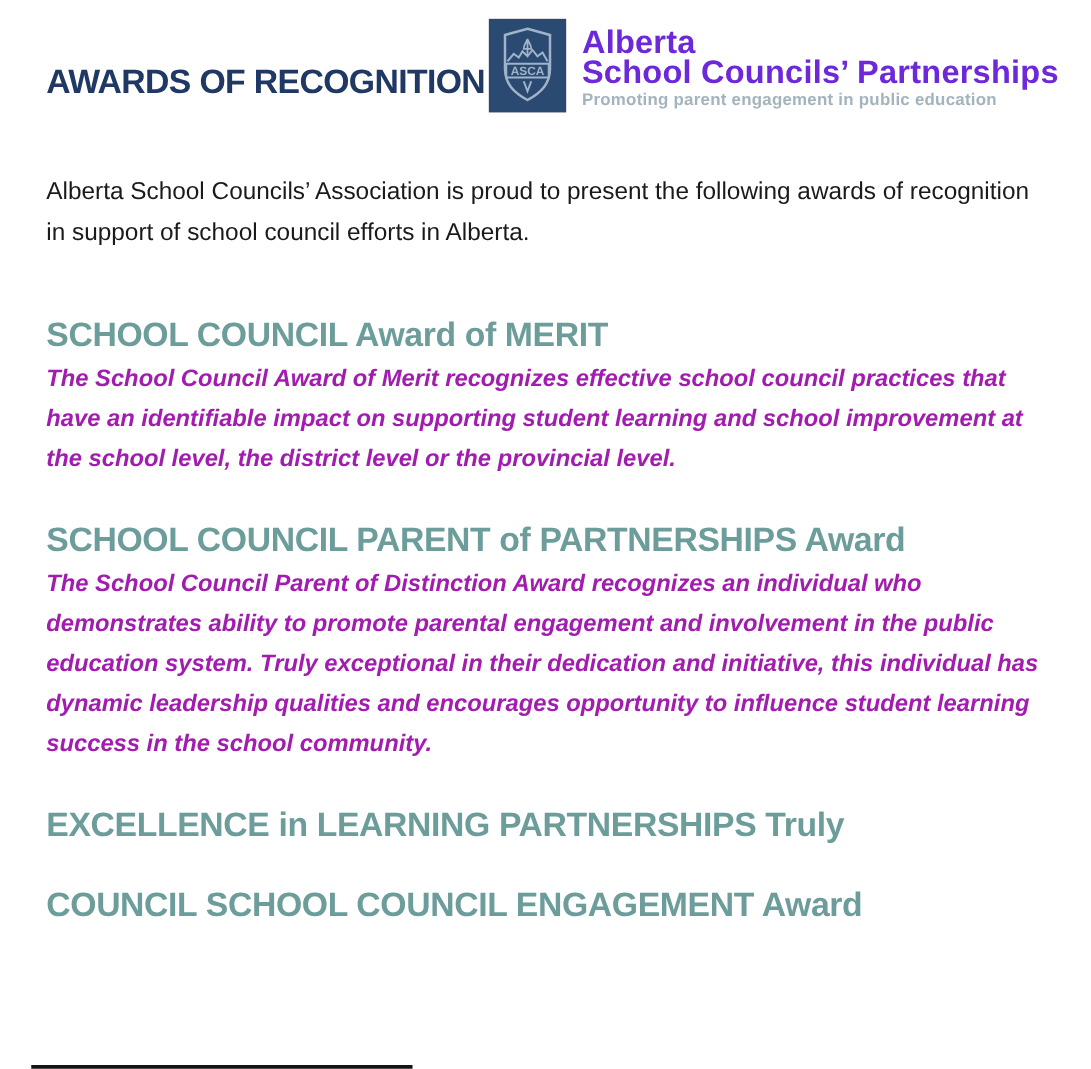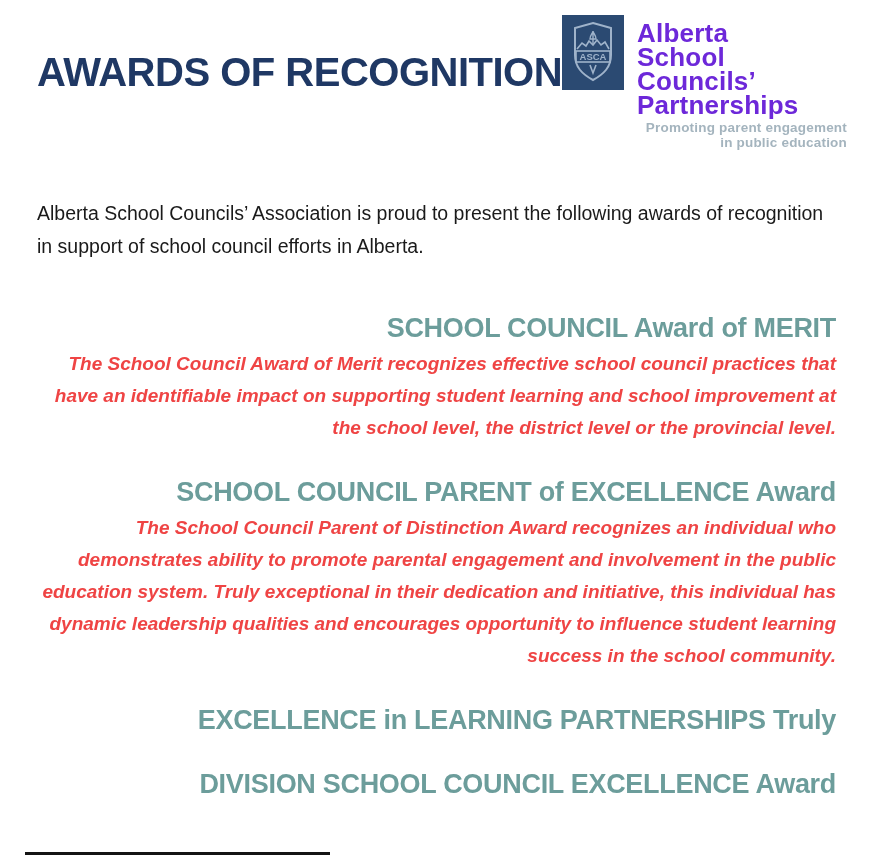--- a/index.html
+++ b/index.html
@@ -19,21 +19,21 @@
   }
   
   .header {
     display: flex;
     justify-content: space-between;
     align-items: flex-start;
     padding: 15px 26px 0 37px;
   }
   .page-title {
     margin-top: 35px;
-    font-size: 40px;
+    font-size: 27px;
     font-weight: bold;
     letter-spacing: -0.5px;
     color: #1F3864;
     white-space: nowrap;
   }
   .logo-block {
     display: flex;
     align-items: flex-start;
     gap: 13px;
   }
@@ -53,49 +53,48 @@
     color: #6d28d9;
     line-height: 24px;
     letter-spacing: 0.2px;
   }
   .tagline {
     margin-top: 3px;
     font-size: 13.5px;
     font-weight: bold;
     color: #A4B4BE;
     letter-spacing: 0.2px;
-    text-align: right;
   }
   
   .intro {
     margin: 47px 37px 0;
     max-width: 812px;
     font-size: 19.5px;
     font-weight: normal;
     line-height: 33px;
     color: #1a1a1a;
   }
   
   .sections { margin-top: 50px; }
-  .award-section { margin: 12px 37px 33px; text-align: right; }
+  .award-section { margin: 12px 37px 33px; }
   .award-heading {
     font-size: 27px;
     font-weight: bold;
     color: #6C9D9B;
     letter-spacing: -0.3px;
     margin-bottom: 4px;
     white-space: nowrap;
   }
   .award-body {
     max-width: 805px;
     font-size: 19px;
     font-weight: bold;
     font-style: italic;
     line-height: 32px;
-    color: #ef4444;
+    color: #a21caf;
   }
   
   .scan-line {
     position: absolute;
     left: 25px;
     bottom: 0;
     width: 305px;
     height: 3px;
     background: #141414;
   }
@@ -136,30 +135,30 @@
   <p class="intro">Alberta School Councils’ Association is proud to present the following awards of recognition in support of school council efforts in Alberta.</p>
 
   <div class="sections">
 
     <section class="award-section">
       <h2 class="award-heading">SCHOOL COUNCIL Award of MERIT</h2>
       <p class="award-body">The School Council Award of Merit recognizes effective school council practices that have an identifiable impact on supporting student learning and school improvement at the school level, the district level or the provincial level.</p>
     </section>
 
     <section class="award-section">
-      <h2 class="award-heading">SCHOOL COUNCIL PARENT of EXCELLENCE Award</h2>
+      <h2 class="award-heading">SCHOOL COUNCIL PARENT of PARTNERSHIPS Award</h2>
       <p class="award-body">The School Council Parent of Distinction Award recognizes an individual who demonstrates ability to promote parental engagement and involvement in the public education system. Truly exceptional in their dedication and initiative, this individual has dynamic leadership qualities and encourages opportunity to influence student learning success in the school community.</p>
     </section>
 
     <section class="award-section">
       <h2 class="award-heading">EXCELLENCE in LEARNING PARTNERSHIPS Truly</h2>
     </section>
 
     <section class="award-section">
-      <h2 class="award-heading">DIVISION SCHOOL COUNCIL EXCELLENCE Award</h2>
+      <h2 class="award-heading">COUNCIL SCHOOL COUNCIL ENGAGEMENT Award</h2>
 
     </section>
 
   </div>
 
   <div class="scan-line"></div>
 
 </div>
 
 </body></html>

